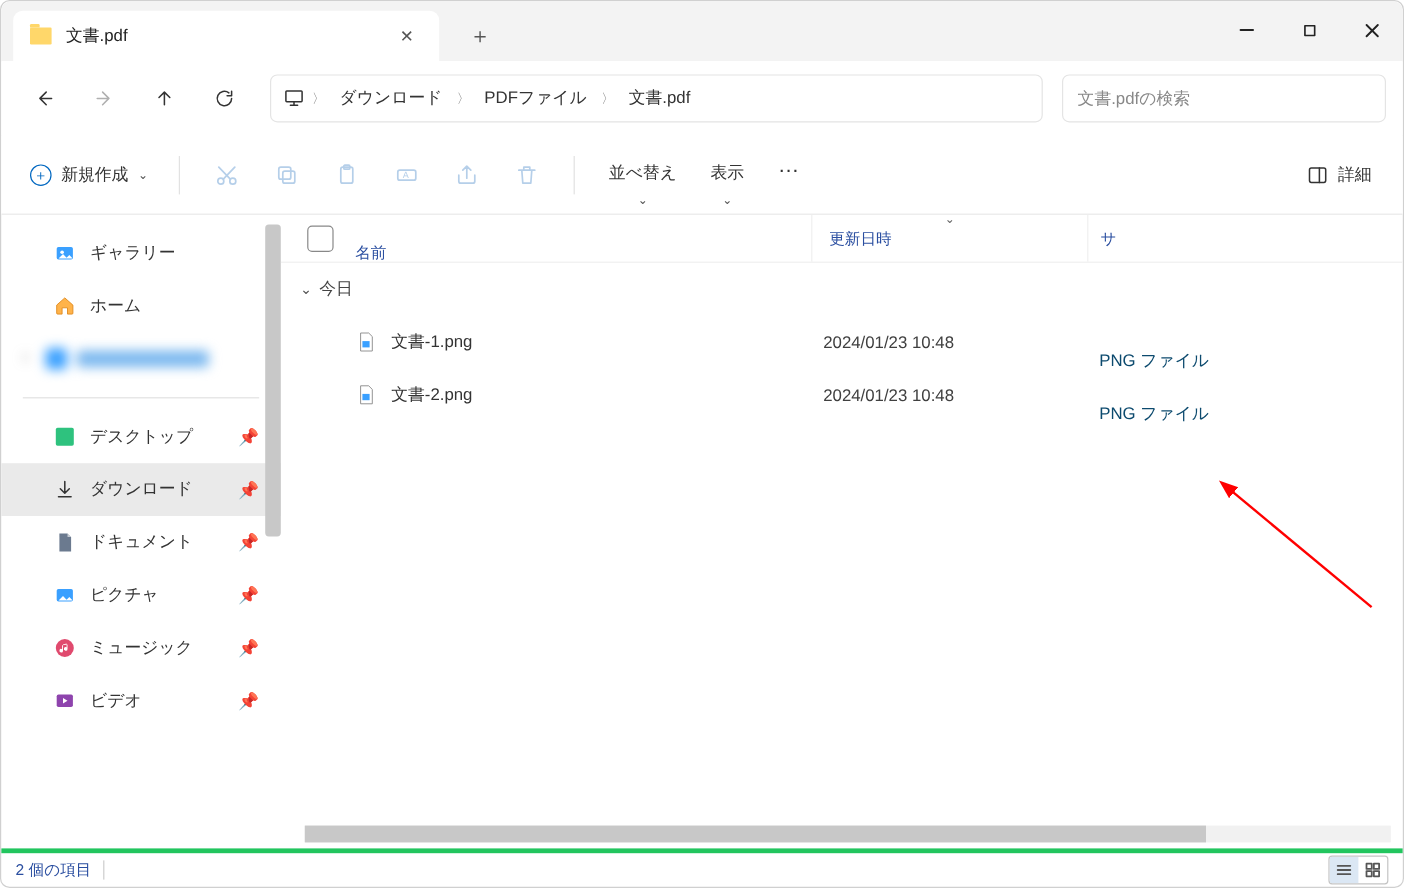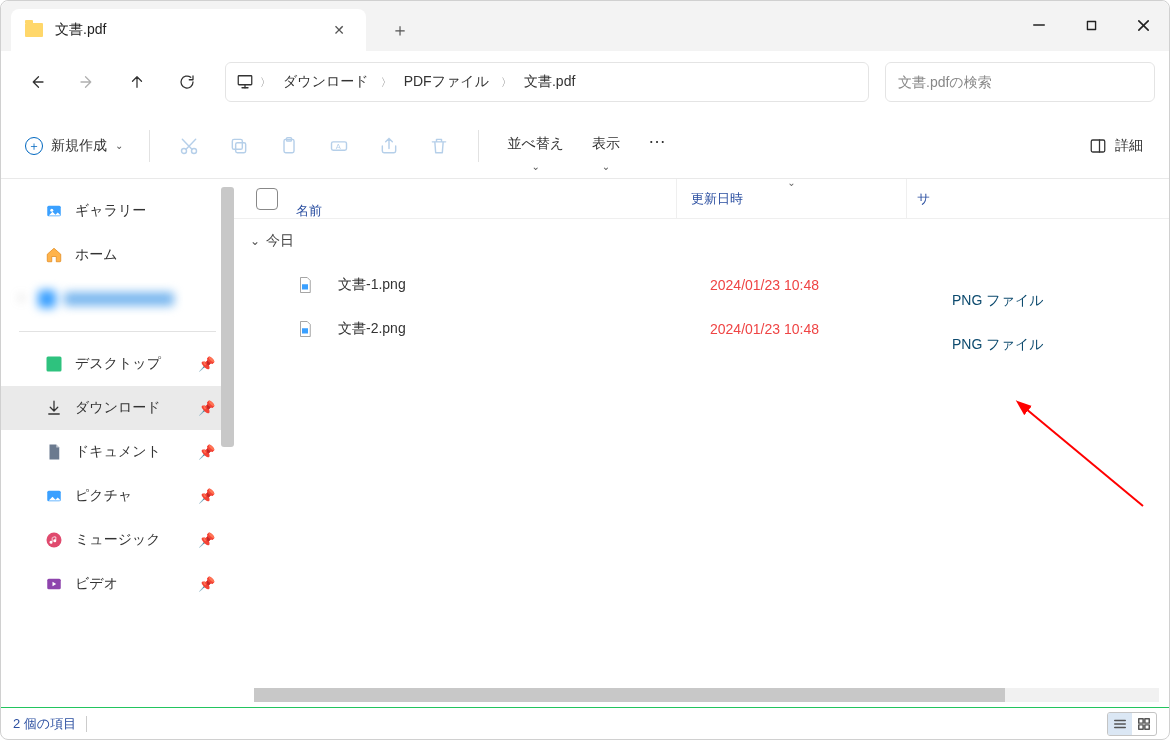--- a/index.html
+++ b/index.html
@@ -57,32 +57,32 @@
     .col-check { width:22px; height:22px; border:1.5px solid #888; border-radius:4px; margin-right:18px; }
     .col-name { flex: 0 0 380px; margin-top: 24px; }
     .col-date { flex: 0 0 230px; position:relative; border-left:1px solid #efefef; padding-left:14px; height:100%; display:flex; align-items:center; }
     .col-type { flex: 0 0 190px; border-left:1px solid #efefef; padding-left:14px; height:100%; display:flex; align-items:center; }
     .col-size { flex: 0 0 50px; border-left:1px solid #efefef; padding-left:10px; height:100%; display:flex; align-items:center; }
     .sort-chev { position:absolute; left:50%; top:-2px; transform:translateX(-50%); color:#666; font-size:10px; }
 
     .group-row { display:flex; align-items:center; height:44px; padding-left:16px; color:#444; font-size:14px; gap:6px; }
     .group-row .exp { color:#555; font-size:12px; }
 
-    .file-row { display:flex; align-items:center; height:44px; padding-left:62px; font-size:14px; color:#333; cursor:pointer;gap:12px; }
+    .file-row { display:flex; align-items:center; height:44px; padding-left:62px; font-size:14px; color:#333; cursor:pointer; }
     .file-ico { width:18px; height:18px; margin-right:12px; display:flex; align-items:center; justify-content:center; }
     .file-name { flex:0 0 360px; }
-    .file-date { flex:0 0 230px; color:#ef4444; padding-left:0px; }
+    .file-date { flex:0 0 230px; color:#404040; padding-left:0px; }
     .file-type { flex:0 0 190px; color:#0c4a6e;margin-top:32px; }
 
     .h-scrollbar { position:absolute; bottom:4px; left:20px; right:10px; height:16px; display:flex; align-items:center; }
     .h-track { flex:1; height:14px; background:#f1f1f1; }
     .h-thumb { width:83%; height:14px; background:#c8c8c8; }
 
     
-    .statusbar { height:32px; border-top:1px solid #22c55e; display:flex; align-items:center; padding: 0 12px; font-size:13px; color:#2a4ea0; }
+    .statusbar { height:32px; border-top:4px solid #22c55e; display:flex; align-items:center; padding: 0 12px; font-size:13px; color:#2a4ea0; }
     .statusbar .spacer { flex:1; }
     .view-toggle { display:flex; border:1px solid #c4c4c4; border-radius:3px; overflow:hidden; }
     .view-toggle > div { width:24px; height:22px; display:flex; align-items:center; justify-content:center; color:#555; }
     .view-toggle > div.active { background:#dbe7f4; }
 
     
     .anno-arrow { position:absolute; right:16px; top:395px; pointer-events:none; }
 
     
     .stroke { fill:none; stroke:currentColor; stroke-width:1.7; stroke-linecap:round; stroke-linejoin:round; }

